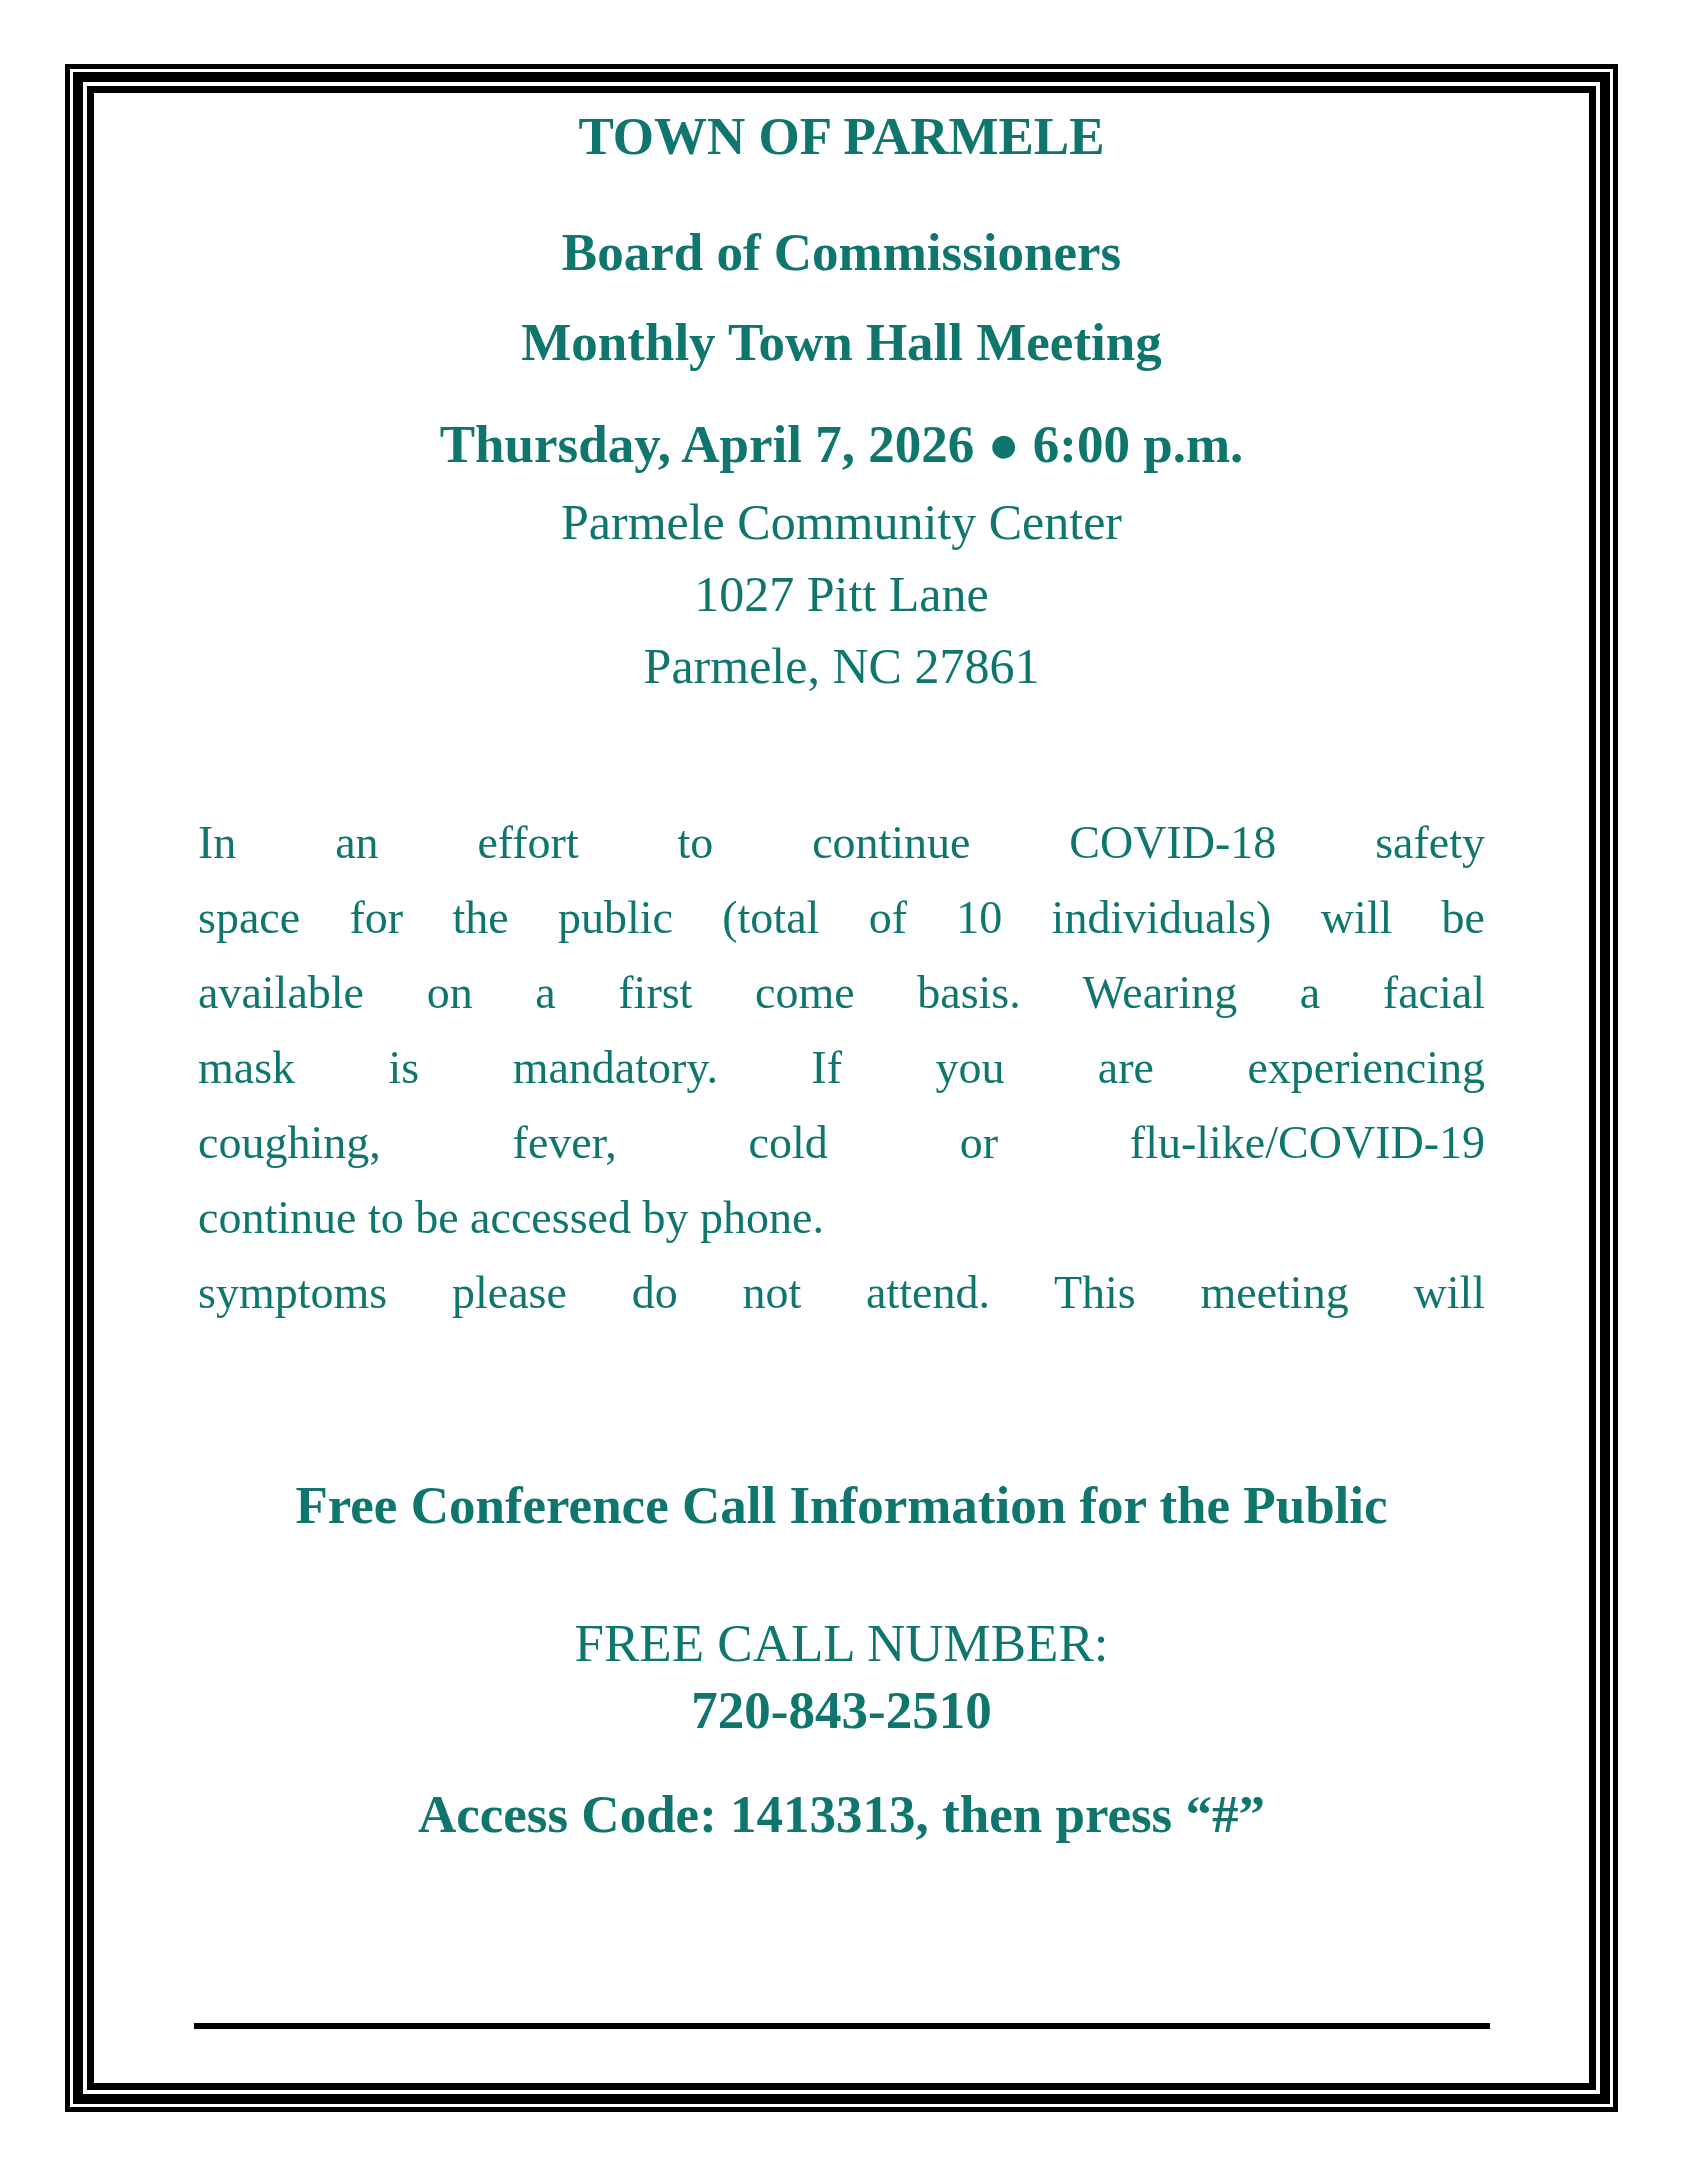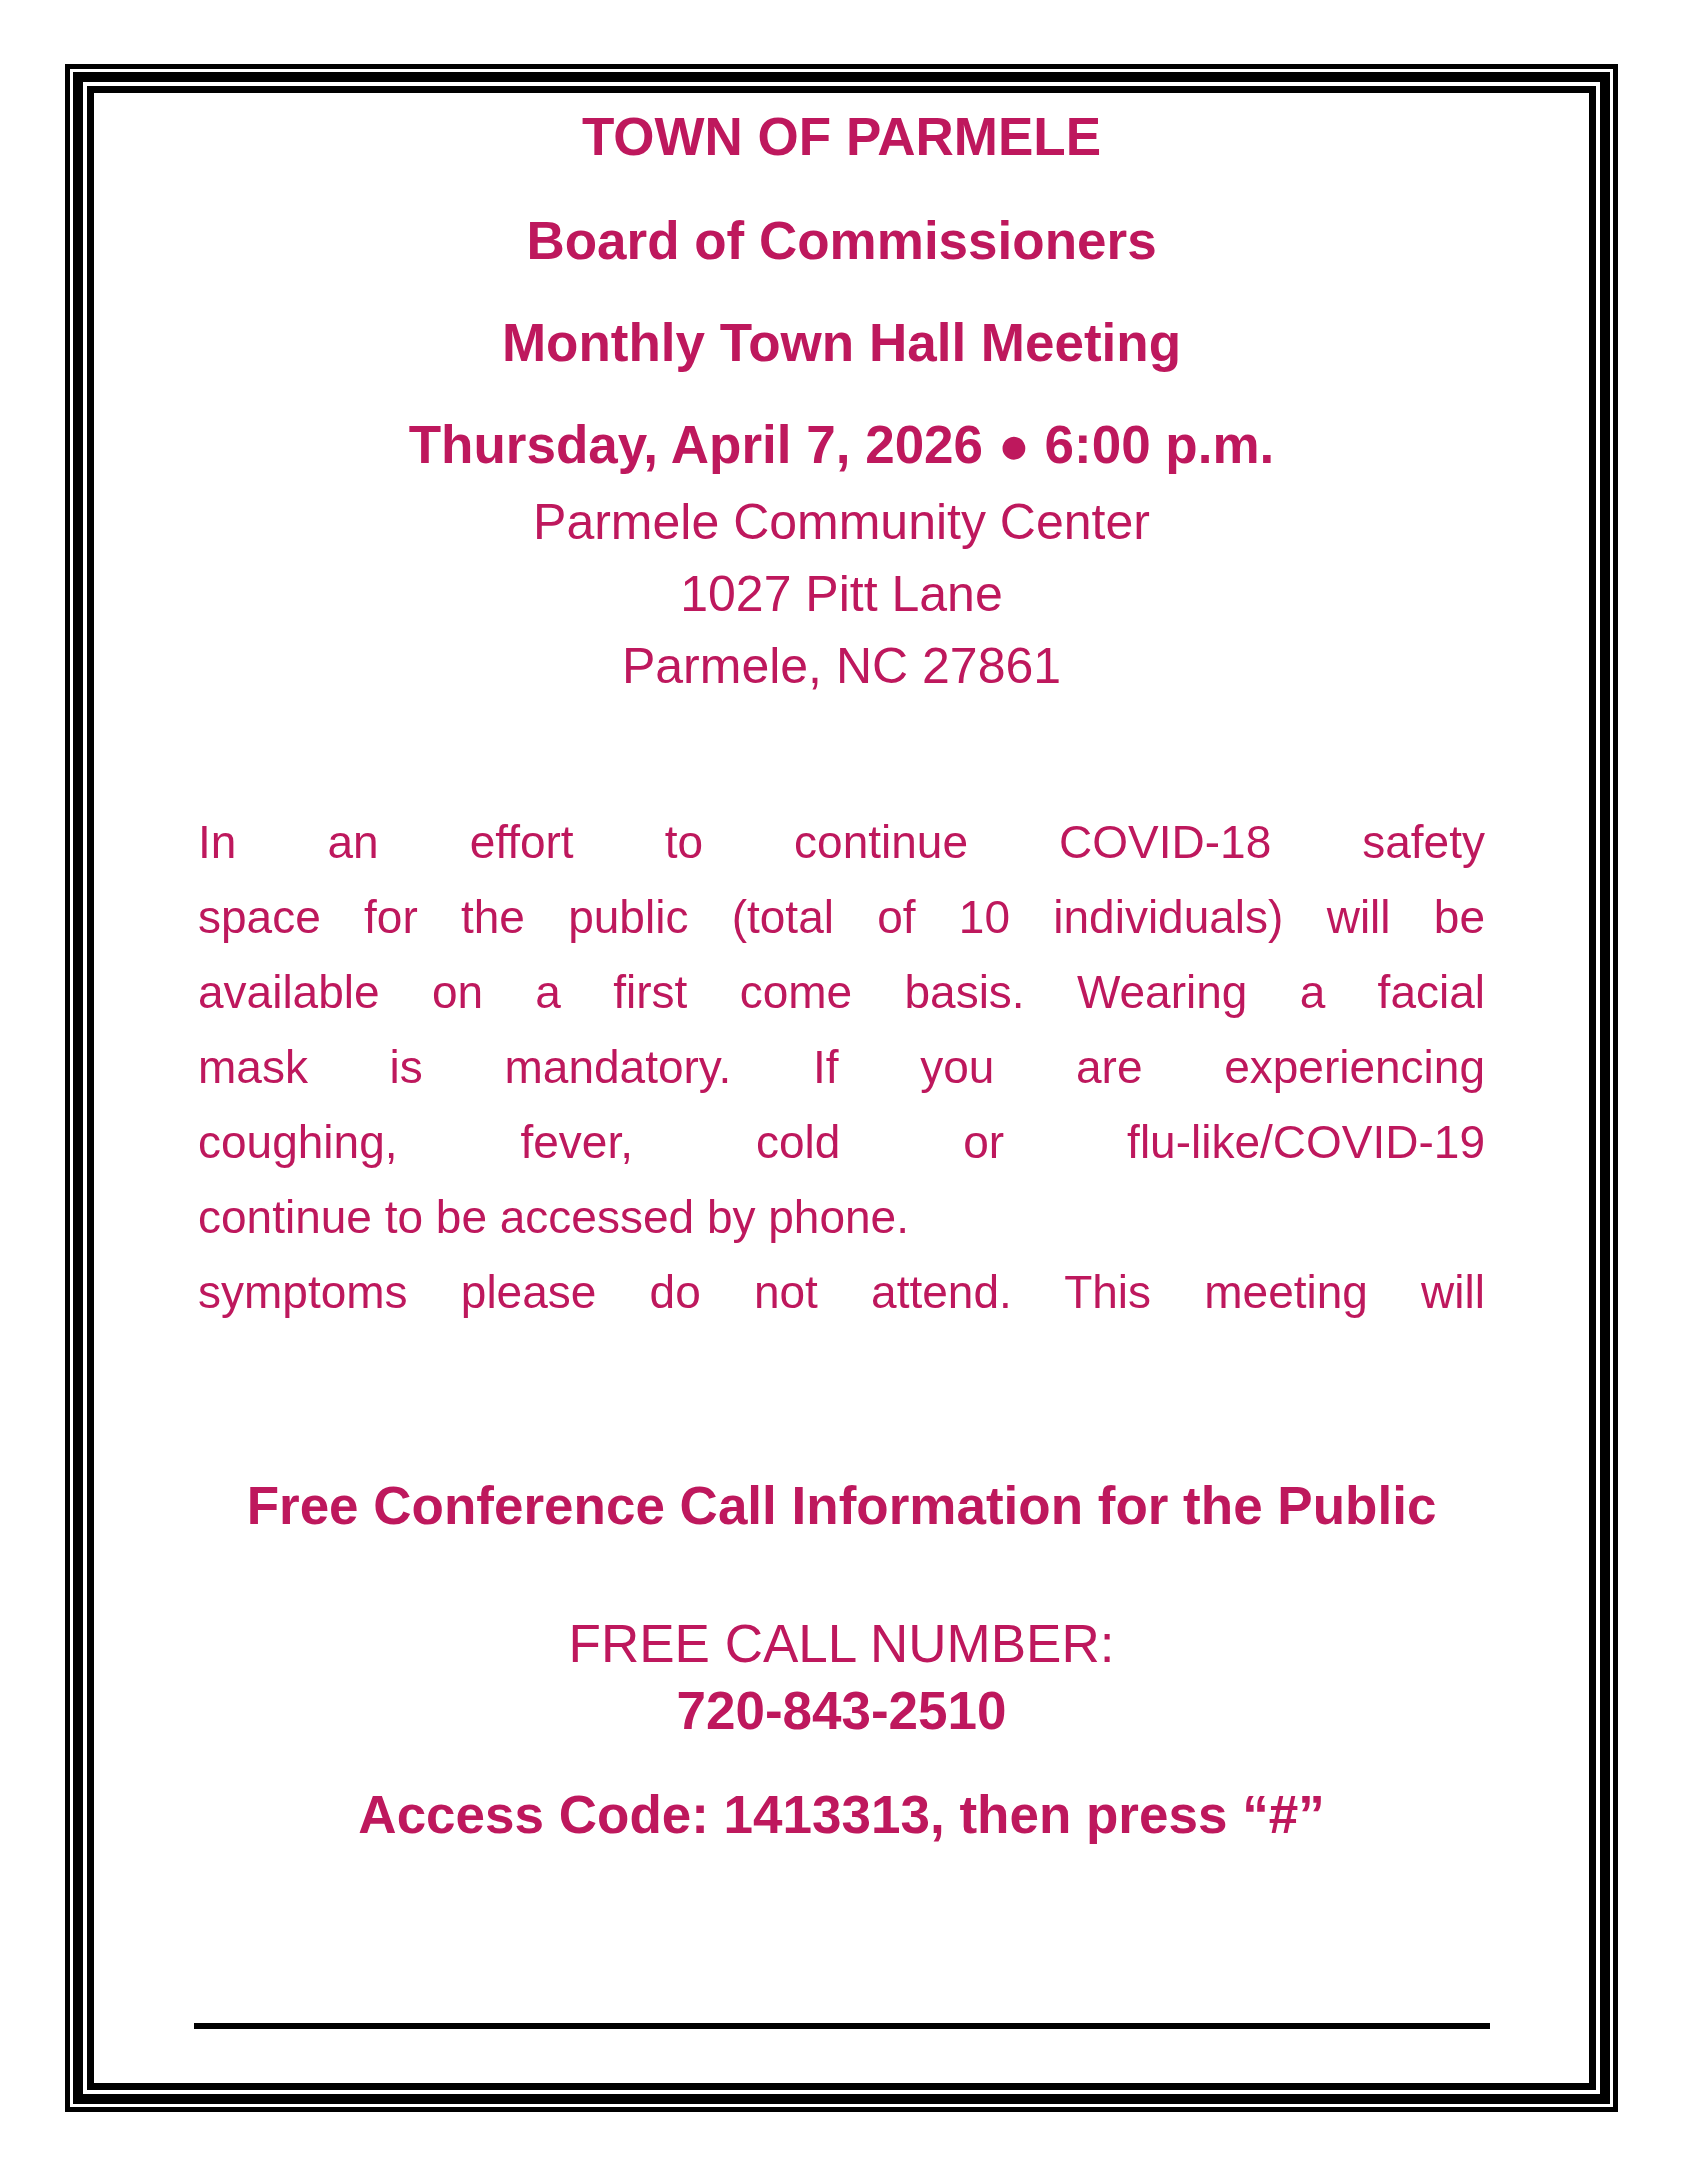--- a/index.html
+++ b/index.html
@@ -5,22 +5,22 @@
   html, body {
     margin: 0;
     padding: 0;
     background: #ffffff;
   }
   .page {
     position: relative;
     width: 1683px;
     height: 2178px;
     background: #ffffff;
-    color: #be185d;
-    font-family: Liberation Sans, sans-serif;
+    color: #0f766e;
+    font-family: Liberation Serif, serif;
     overflow: hidden;
     border-radius: 10px;
   }
   
   .frame-outer {
     position: absolute;
     left: 65px; top: 64px; right: 65px; bottom: 66px;
     border: 5px solid #000;
   }
   .frame-mid {
@@ -93,21 +93,21 @@
 <div class="page">
 
   <div class="frame-outer">
     <div class="frame-mid">
       <div class="frame-inner"></div>
     </div>
   </div>
 
   <div class="tline bold54" style="top:110px;">TOWN OF PARMELE</div>
 
-  <div class="tline bold54" style="top:214px;">Board of Commissioners</div>
+  <div class="tline bold54" style="top:226px;">Board of Commissioners</div>
 
   <div class="tline bold54" style="top:316px;">Monthly Town Hall Meeting</div>
 
   <div class="tline bold54" style="top:418px;">Thursday, April 7, 2026 ● 6:00 p.m.</div>
 
   <div class="address-block">
     <div>Parmele Community Center</div>
     <div>1027 Pitt Lane</div>
     <div>Parmele, NC 27861</div>
   </div>

